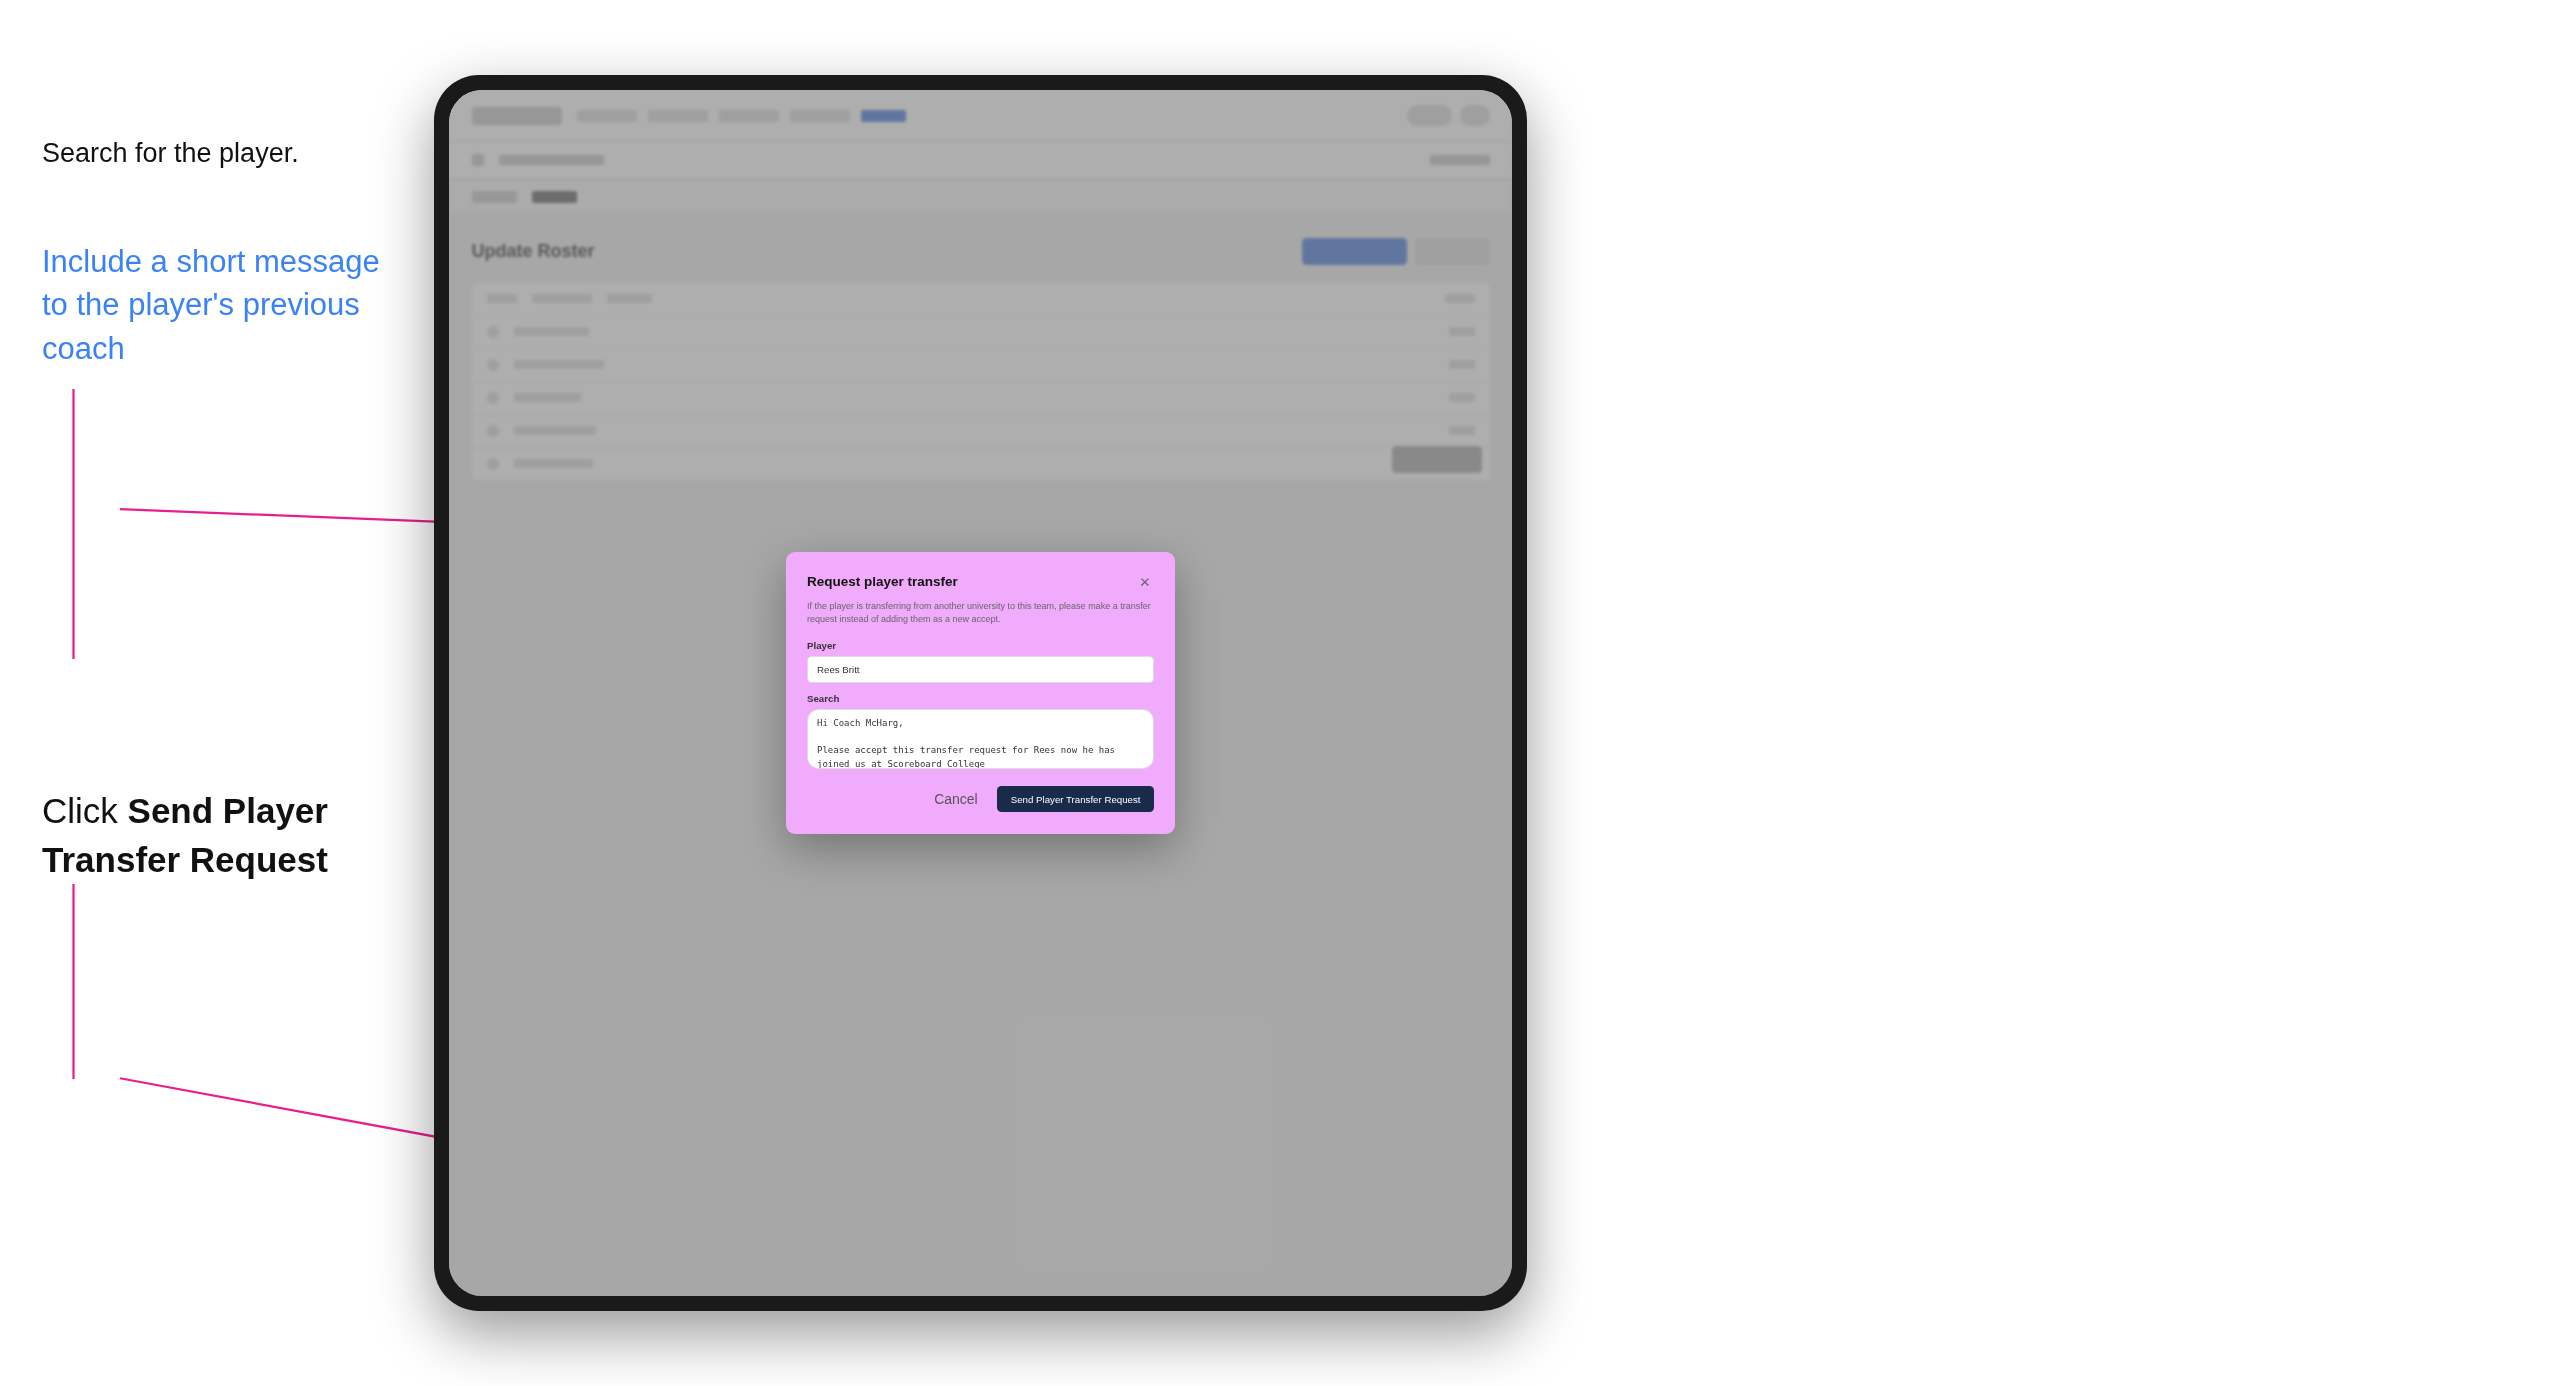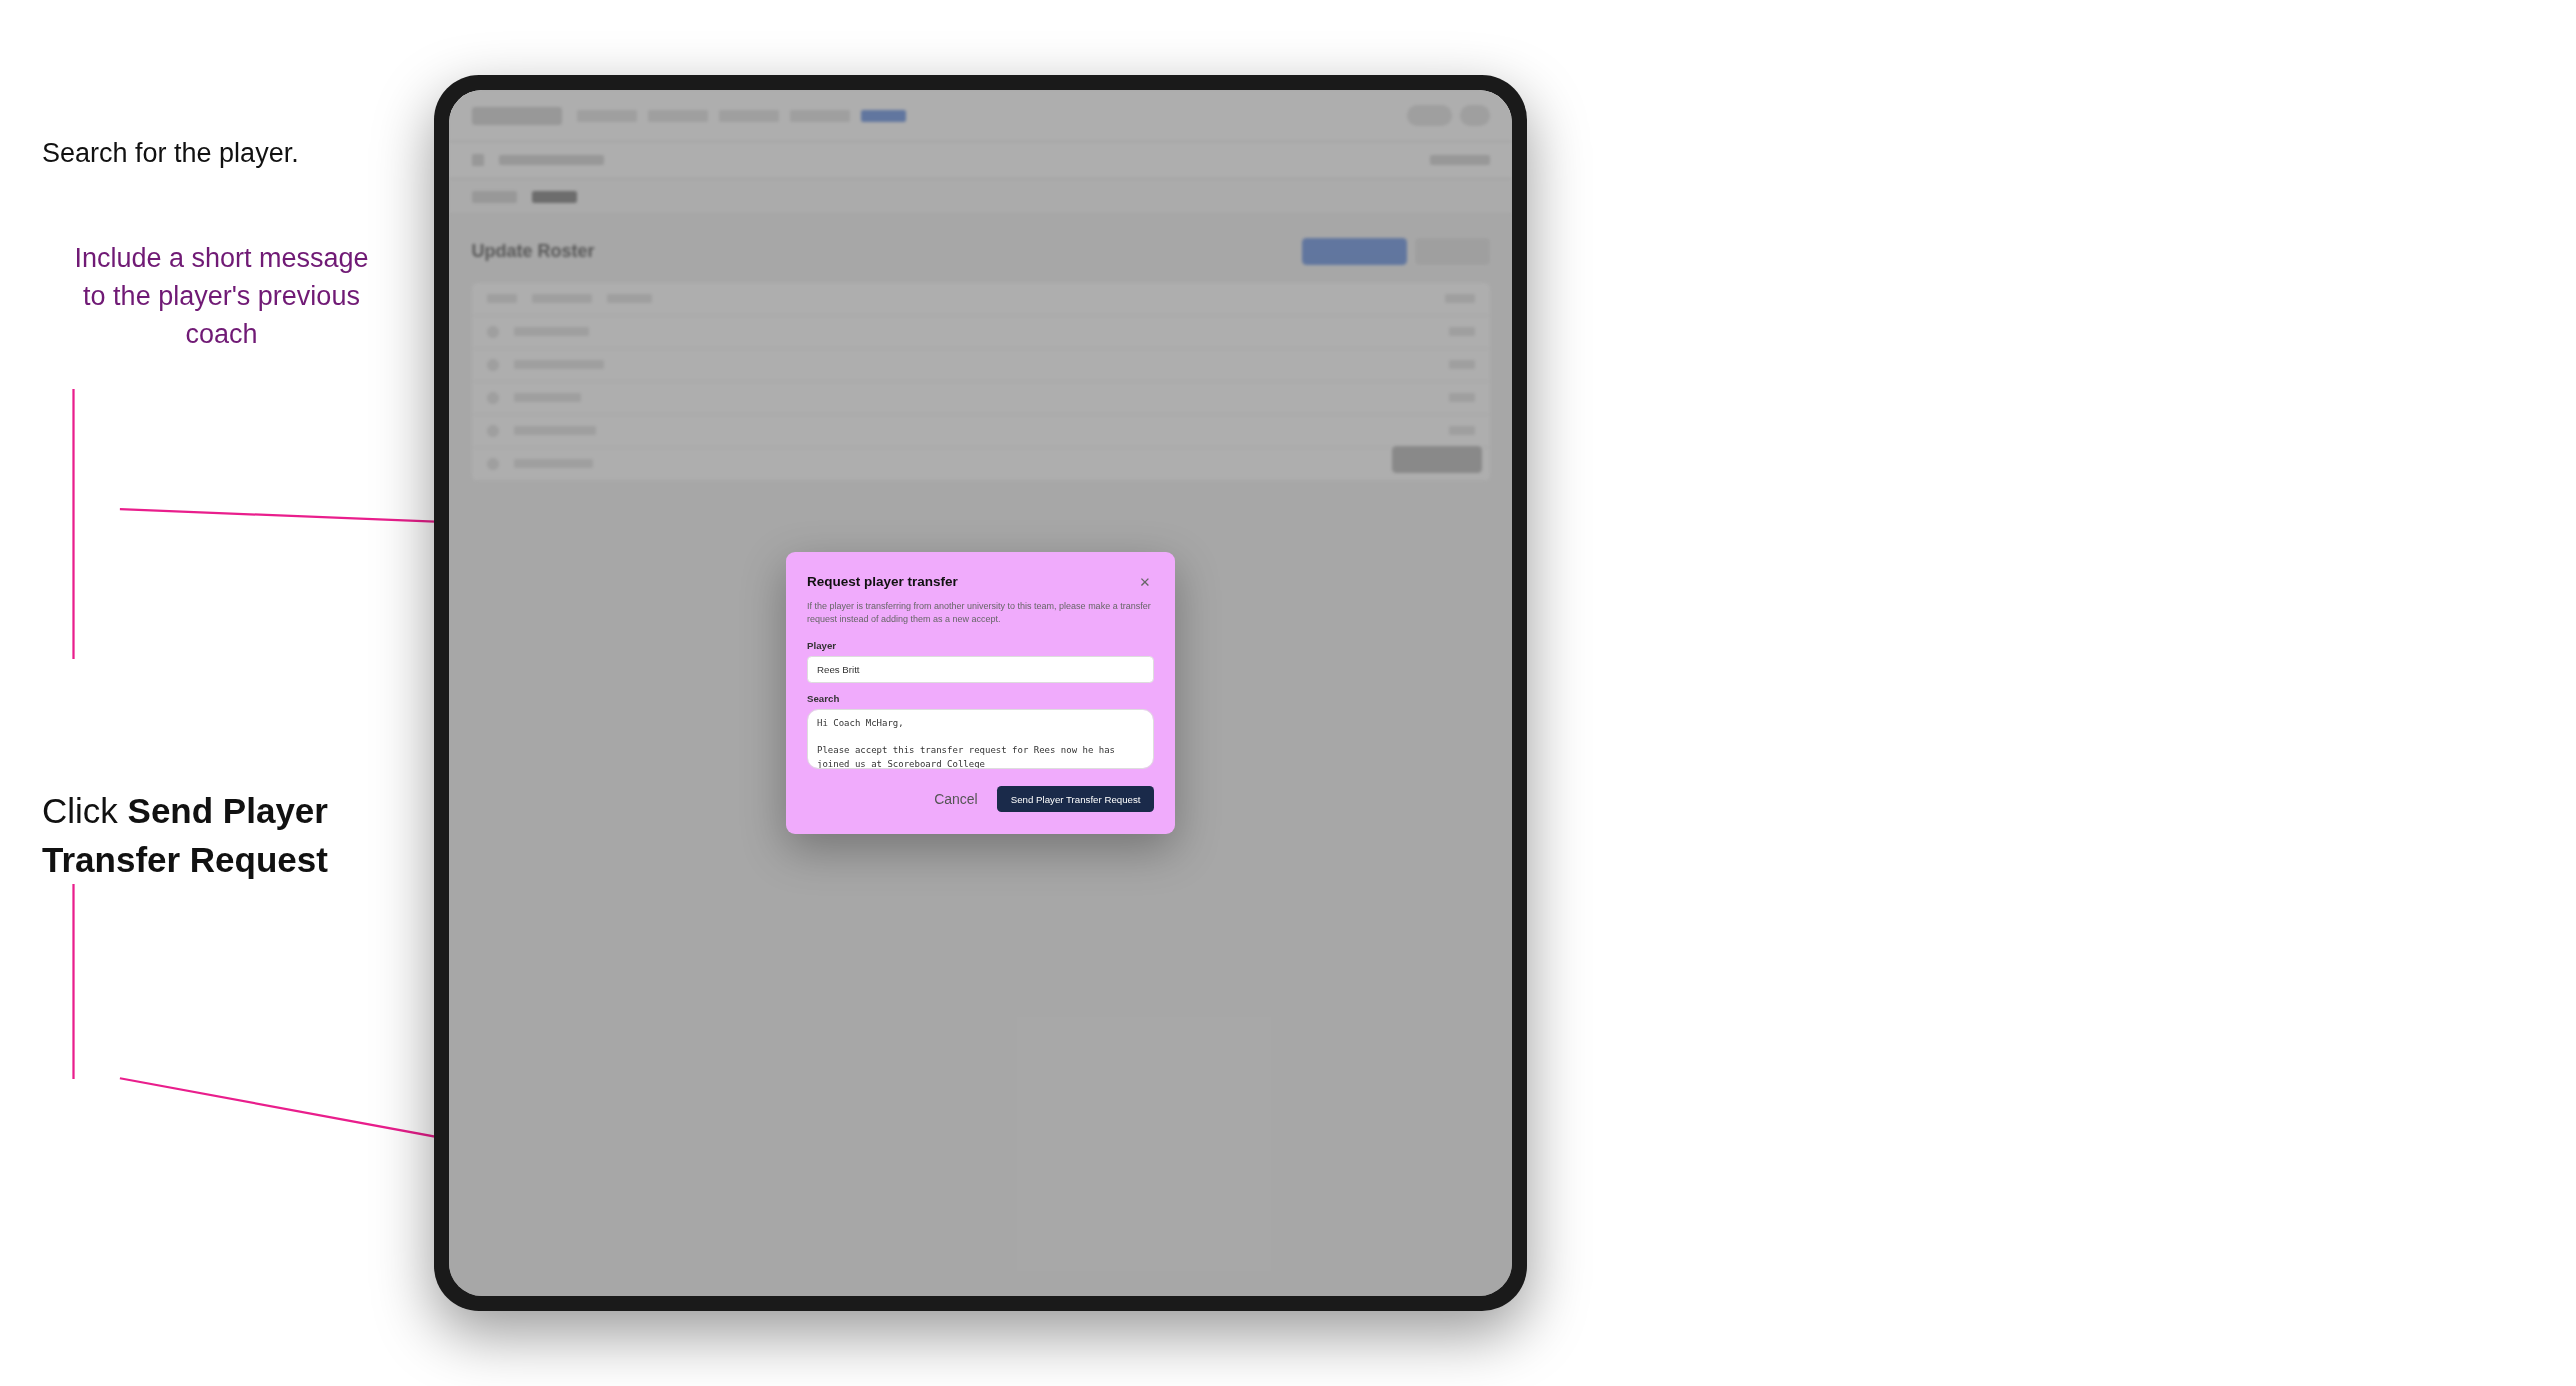--- a/index.html
+++ b/index.html
@@ -27,25 +27,24 @@
       top: 135px;
       font-size: 27px;
       color: #111;
       line-height: 1.4;
     }
 
     .annotation-message {
       position: absolute;
       left: 30px;
       top: 240px;
-      font-size: 27px;
-      color: #701a75;
+      font-size: 31px;
+      color: #3b82f6;
       line-height: 1.4;
       width: 359px;
-      text-align: center;
     }
 
     .annotation-click {
       position: absolute;
       left: 30px;
       top: 786px;
       font-size: 35px;
       color: #111;
       line-height: 1.4;
     }

